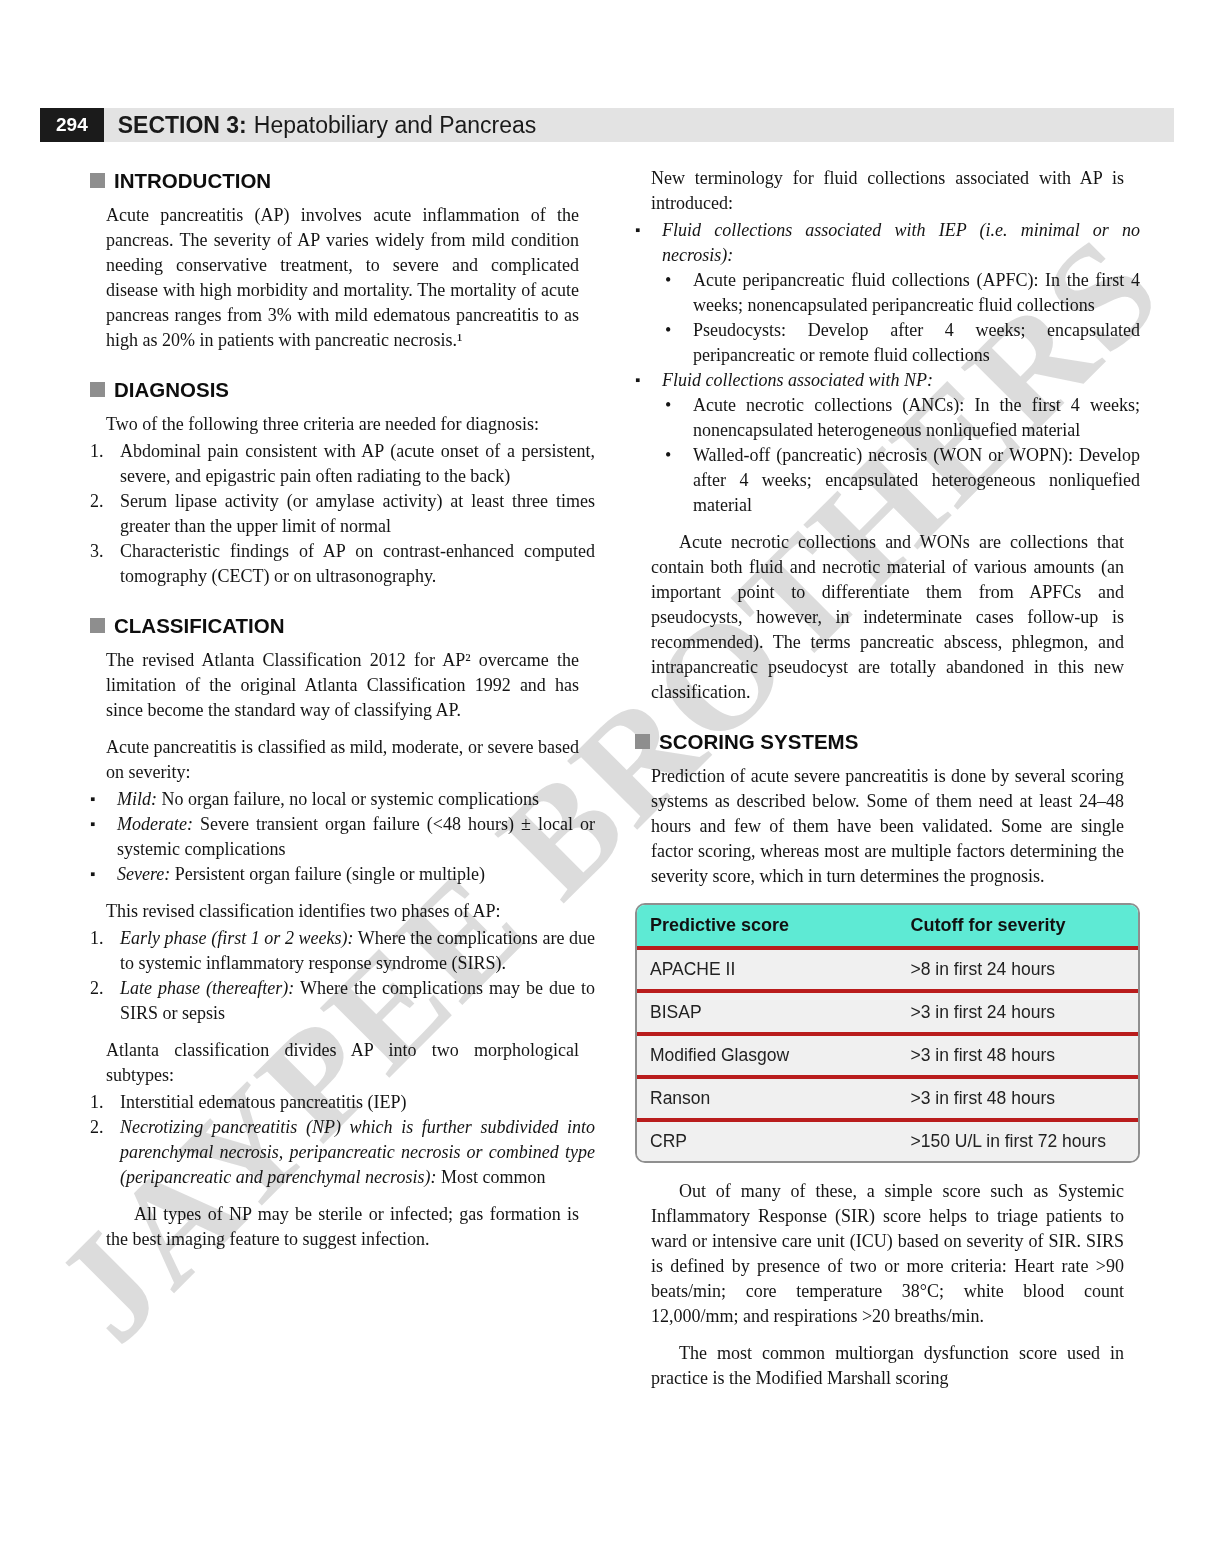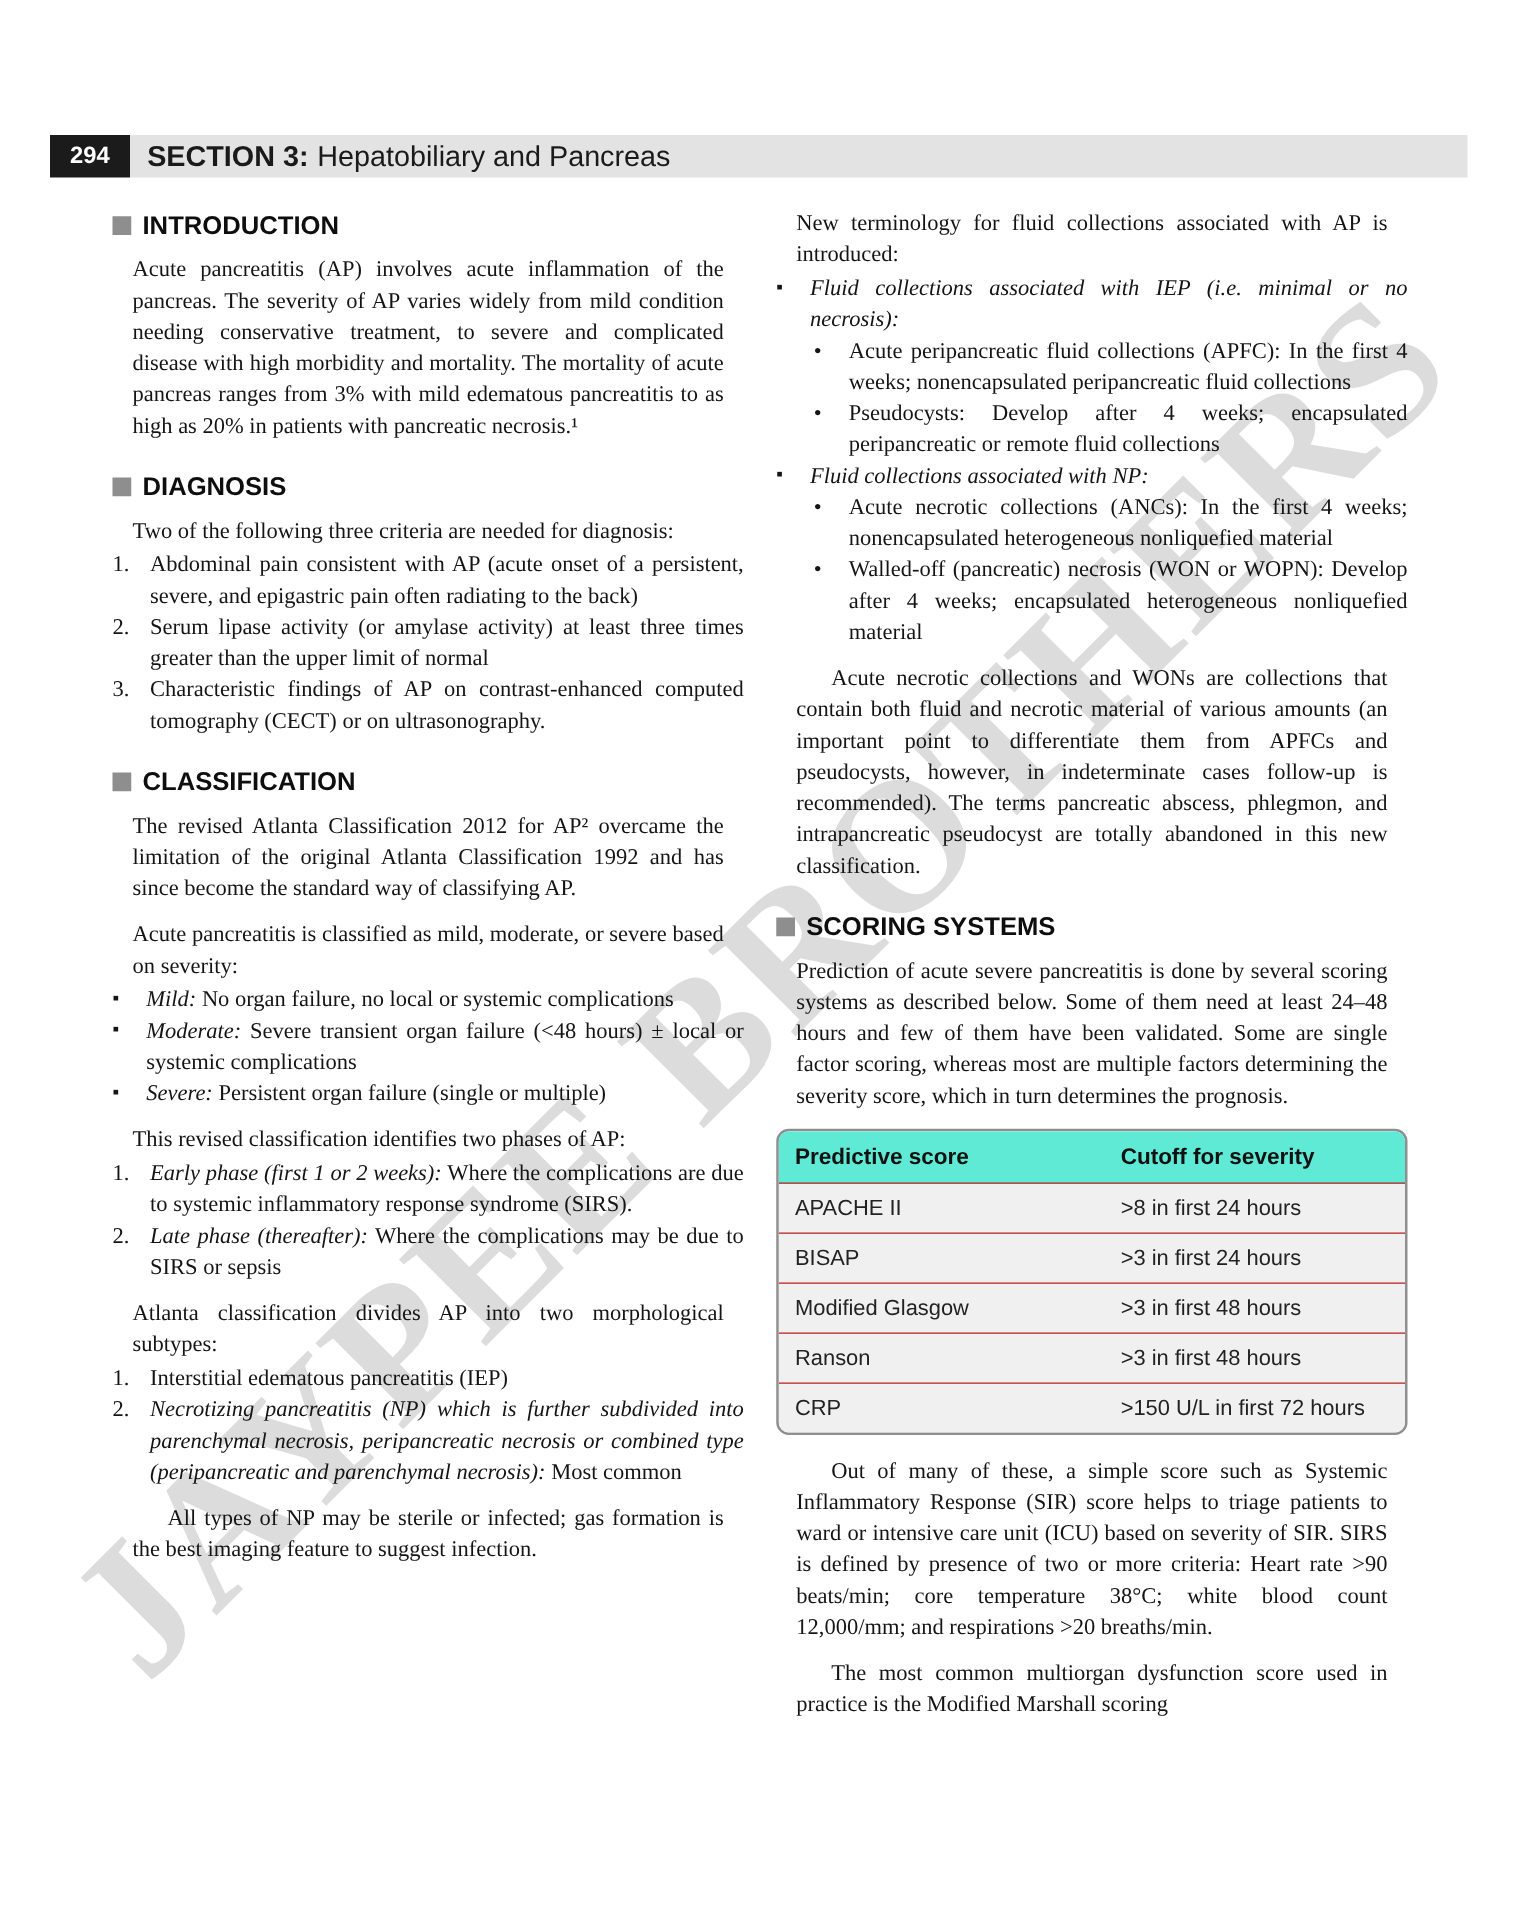--- a/index.html
+++ b/index.html
@@ -49,21 +49,21 @@
     padding: 0 14px;
     font-size: 23px; color: #1a1a1a;
   }
   .section-bar .lbl { font-weight: bold; }
 
   
   .columns {
     position: absolute;
     top: 166px; left: 90px;
     width: 1038px;
-    display: flex; gap: 26px;
+    display: flex; gap: 40px;
     z-index: 1;
   }
   .col { flex: 0 0 505px; width: 505px; font-size: 18px; line-height: 25px; }
 
   h2.hd {
     font-family: "Liberation Sans", sans-serif;
     font-size: 20.5px; font-weight: bold; color: #0e0e0e;
     display: flex; align-items: center; gap: 9px;
     margin: 24px 0 10px;
   }
@@ -91,21 +91,21 @@
     margin: 14px 0 16px;
     font-family: "Liberation Sans", sans-serif;
   }
   table { width: 100%; border-collapse: collapse; }
   th {
     background: #5eead4; font-size: 18px; text-align: left;
     padding: 8px 13px; font-weight: bold; color: #111;
   }
   td {
     background: #f0f0f0; font-size: 17.5px;
-    padding: 7px 13px; border-top: 1px solid #b91c1c; color: #222;
+    padding: 7px 13px; border-top: 4px solid #b91c1c; color: #222;
   }
   th:first-child, td:first-child { width: 52%; }
 </style>
 </head>
 <body>
 
 <div class="watermark">JAYPEE BROTHERS</div>
 
 <header class="header-bar">
   <div class="page-num">294</div>

